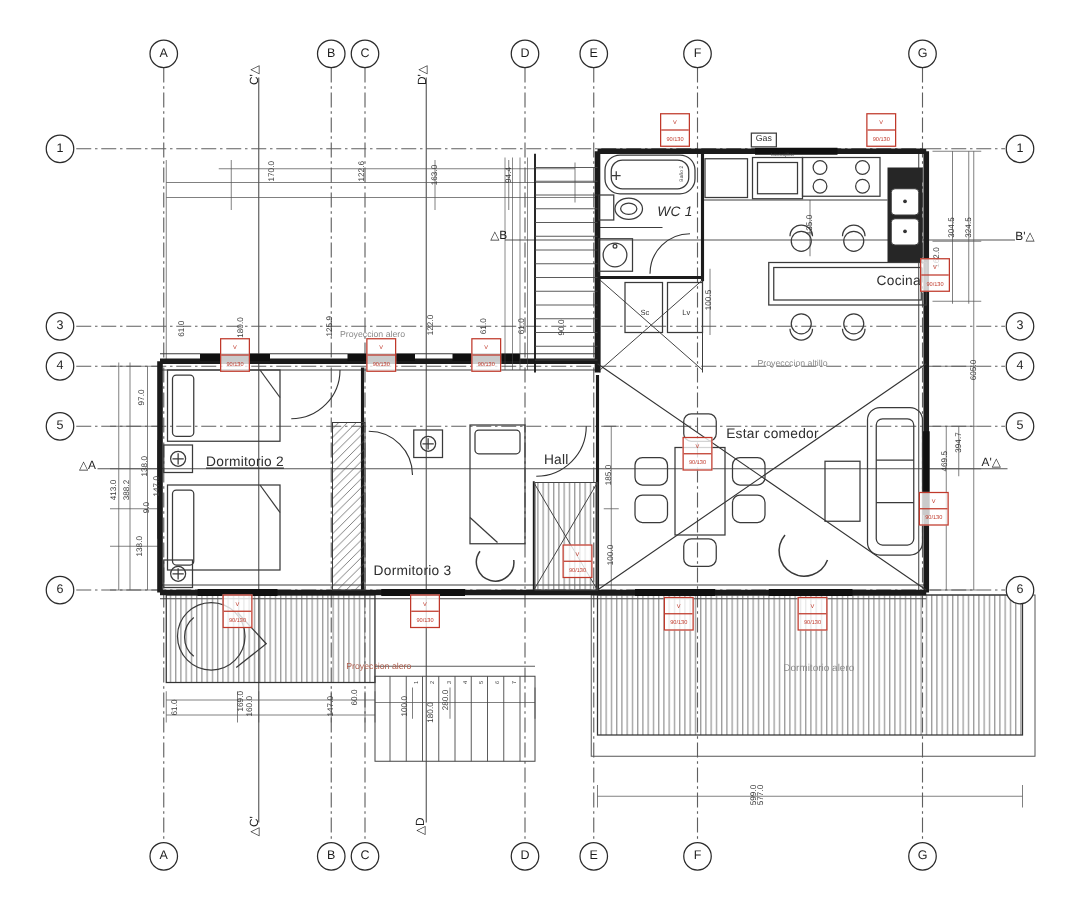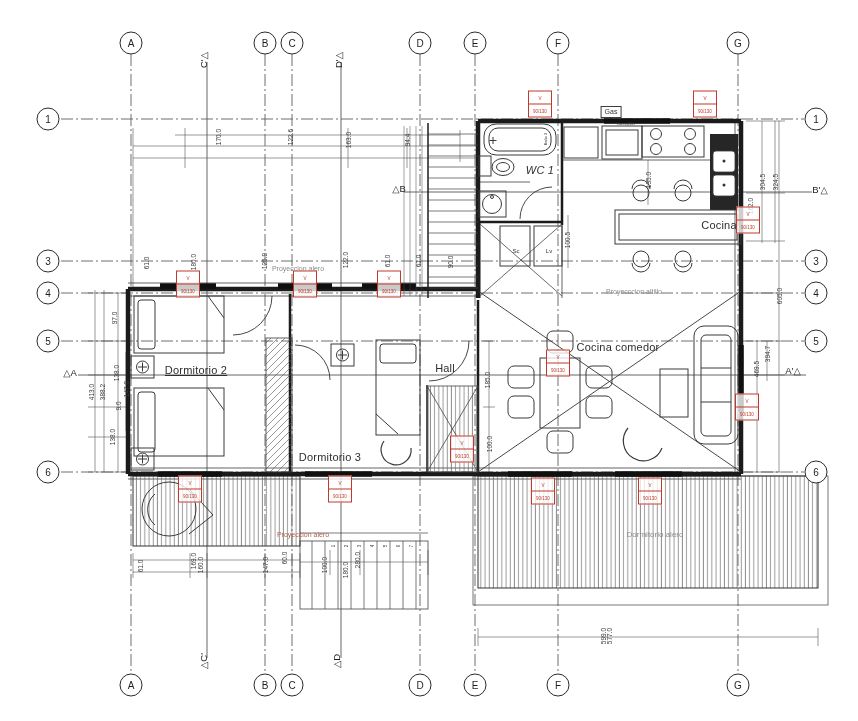--- a/index.html
+++ b/index.html
@@ -200,21 +200,21 @@
     <div class="bubble" style="left: 48px; top: 293px;">4</div>
     <div class="bubble" style="left: 48px; top: 341px;">5</div>
     <div class="bubble" style="left: 48px; top: 472px;">6</div>
     <div class="bubble" style="left: 816px; top: 119px;">1</div>
     <div class="bubble" style="left: 816px; top: 261px;">3</div>
     <div class="bubble" style="left: 816px; top: 293px;">4</div>
     <div class="bubble" style="left: 816px; top: 341px;">5</div>
     <div class="bubble" style="left: 816px; top: 472px;">6</div>
   <div class="room" style="left: 540px; top: 170px; font-style: italic;">WC 1</div>
     <div class="room" style="left: 692px; top: 225px; margin-left: 27px;">Cocina</div>
-    <div class="room" style="left: 618px; top: 347px;">Cocina comedor</div>
+    <div class="room" style="left: 618px; top: 347px;">Estar comedor</div>
     <div class="room" style="left: 196px; top: 370px; text-decoration: underline;">Dormitorio 2</div>
     <div class="room" style="left: 330px; top: 457px;">Dormitorio 3</div>
     <div class="room" style="left: 445px; top: 368px;">Hall</div>
   <div class="sec" style="left: 203px; top: 60px; transform: translate(-50%, -50%) rotate(-90deg);">C'△</div>
     <div class="sec" style="left: 338px; top: 60px; transform: translate(-50%, -50%) rotate(-90deg);">D'△</div>
     <div class="sec" style="left: 203px; top: 661px; transform: translate(-50%, -50%) rotate(-90deg);">△C'</div>
     <div class="sec" style="left: 336px; top: 661px; transform: translate(-50%, -50%) rotate(-90deg);">△D</div>
     <div class="sec" style="left: 399px; top: 188px;">△B</div>
     <div class="sec" style="left: 820px; top: 189px;">B'△</div>
     <div class="sec" style="left: 70px; top: 372px;">△A</div>

